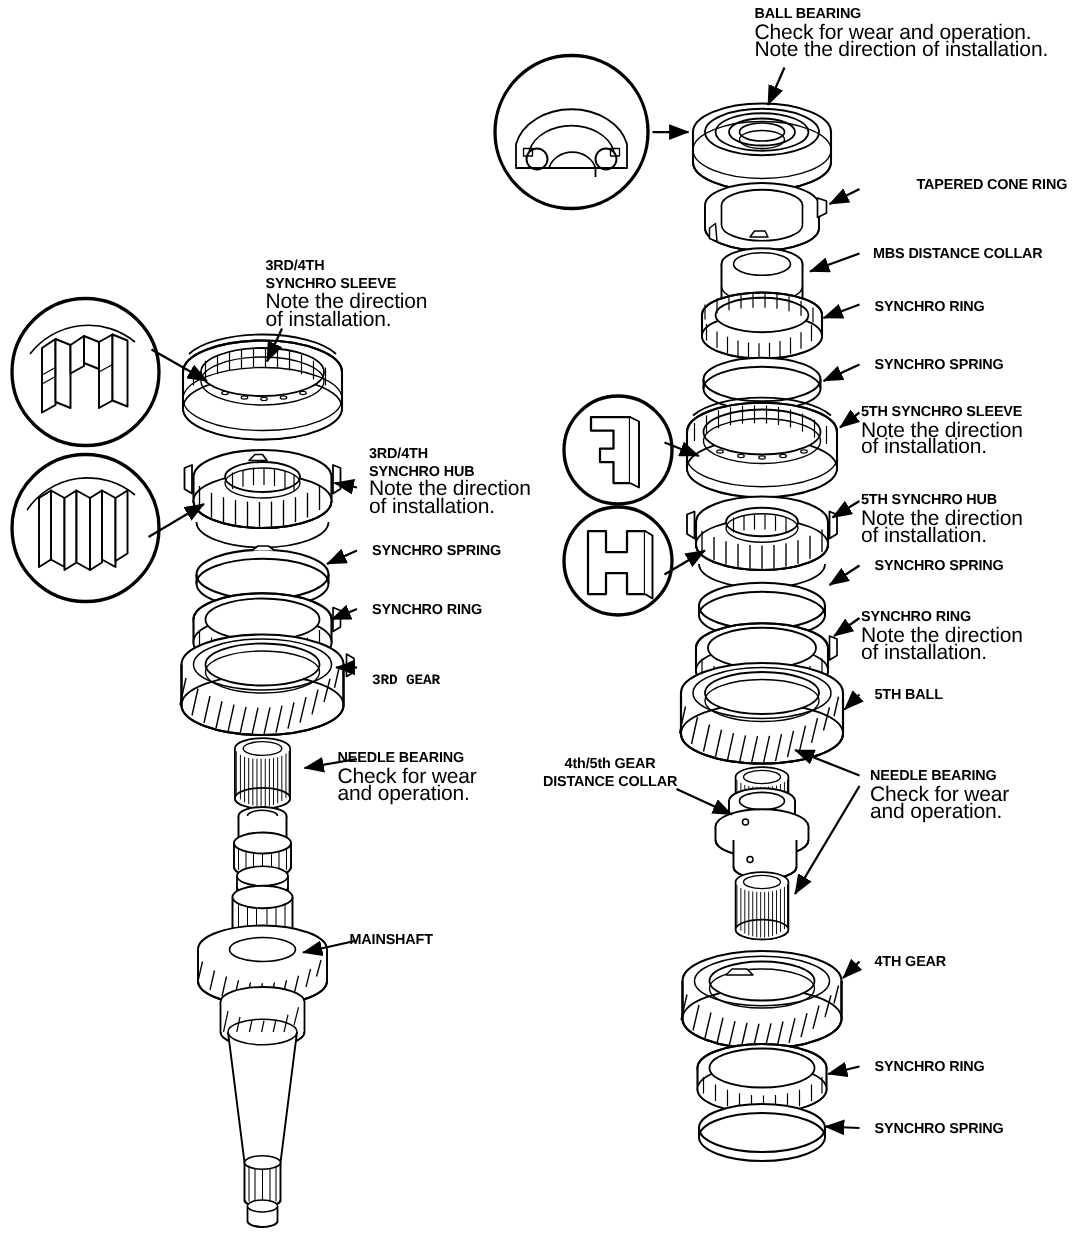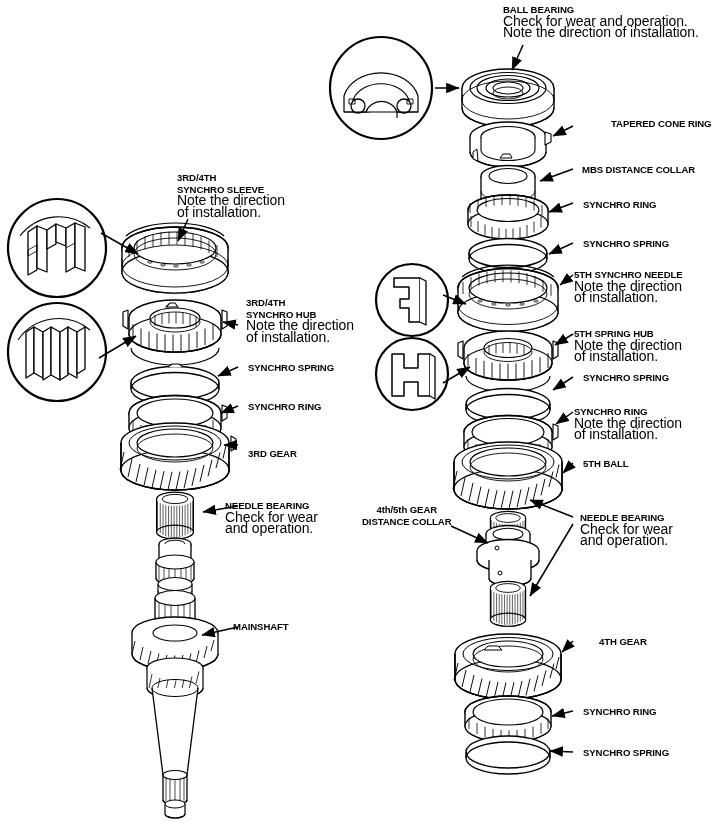--- a/index.html
+++ b/index.html
@@ -632,27 +632,27 @@
 
 <div class="lbl" style="left:583px;top:199px;">
   <div class="h">SYNCHRO RING</div>
 </div>
 
 <div class="lbl" style="left:583px;top:238px;">
   <div class="h">SYNCHRO SPRING</div>
 </div>
 
 <div class="lbl" style="left:574px;top:269px;">
-  <div class="h">5TH SYNCHRO NEEDLE</div>
+  <div class="h">5TH SYNCHRO SLEEVE</div>
   <div class="n">Note the direction</div>
   <div class="n">of installation.</div>
 </div>
 
 <div class="lbl" style="left:574px;top:328px;">
-  <div class="h">5TH SPRING HUB</div>
+  <div class="h">5TH SYNCHRO HUB</div>
   <div class="n">Note the direction</div>
   <div class="n">of installation.</div>
 </div>
 
 <div class="lbl" style="left:583px;top:372px;">
   <div class="h">SYNCHRO SPRING</div>
 </div>
 
 <div class="lbl" style="left:574px;top:406px;">
   <div class="h">SYNCHRO RING</div>
@@ -668,21 +668,21 @@
   <div class="h">NEEDLE BEARING</div>
   <div class="n">Check for wear</div>
   <div class="n">and operation.</div>
 </div>
 
 <div class="lbl" style="left:362px;top:504px;text-align:center;">
   <div class="h">4th/5th GEAR</div>
   <div class="h">DISTANCE COLLAR</div>
 </div>
 
-<div class="lbl" style="left:583px;top:636px;margin-left:16px;">
+<div class="lbl" style="left:583px;top:636px;">
   <div class="h">4TH GEAR</div>
 </div>
 
 <div class="lbl" style="left:583px;top:706px;">
   <div class="h">SYNCHRO RING</div>
 </div>
 
 <div class="lbl" style="left:583px;top:747px;">
   <div class="h">SYNCHRO SPRING</div>
 </div>
@@ -702,21 +702,21 @@
 </div>
 
 <div class="lbl" style="left:248px;top:362px;">
   <div class="h">SYNCHRO SPRING</div>
 </div>
 
 <div class="lbl" style="left:248px;top:401px;">
   <div class="h">SYNCHRO RING</div>
 </div>
 
-<div class="lbl" style="left:248px;top:448px;">
+<div class="lbl" style="left:248px;top:448px;font-family:Liberation Mono, monospace;">
   <div class="h">3RD GEAR</div>
 </div>
 
 <div class="lbl" style="left:225px;top:500px;">
   <div class="h">NEEDLE BEARING</div>
   <div class="n">Check for wear</div>
   <div class="n">and operation.</div>
 </div>
 
 <div class="lbl" style="left:233px;top:621px;">

